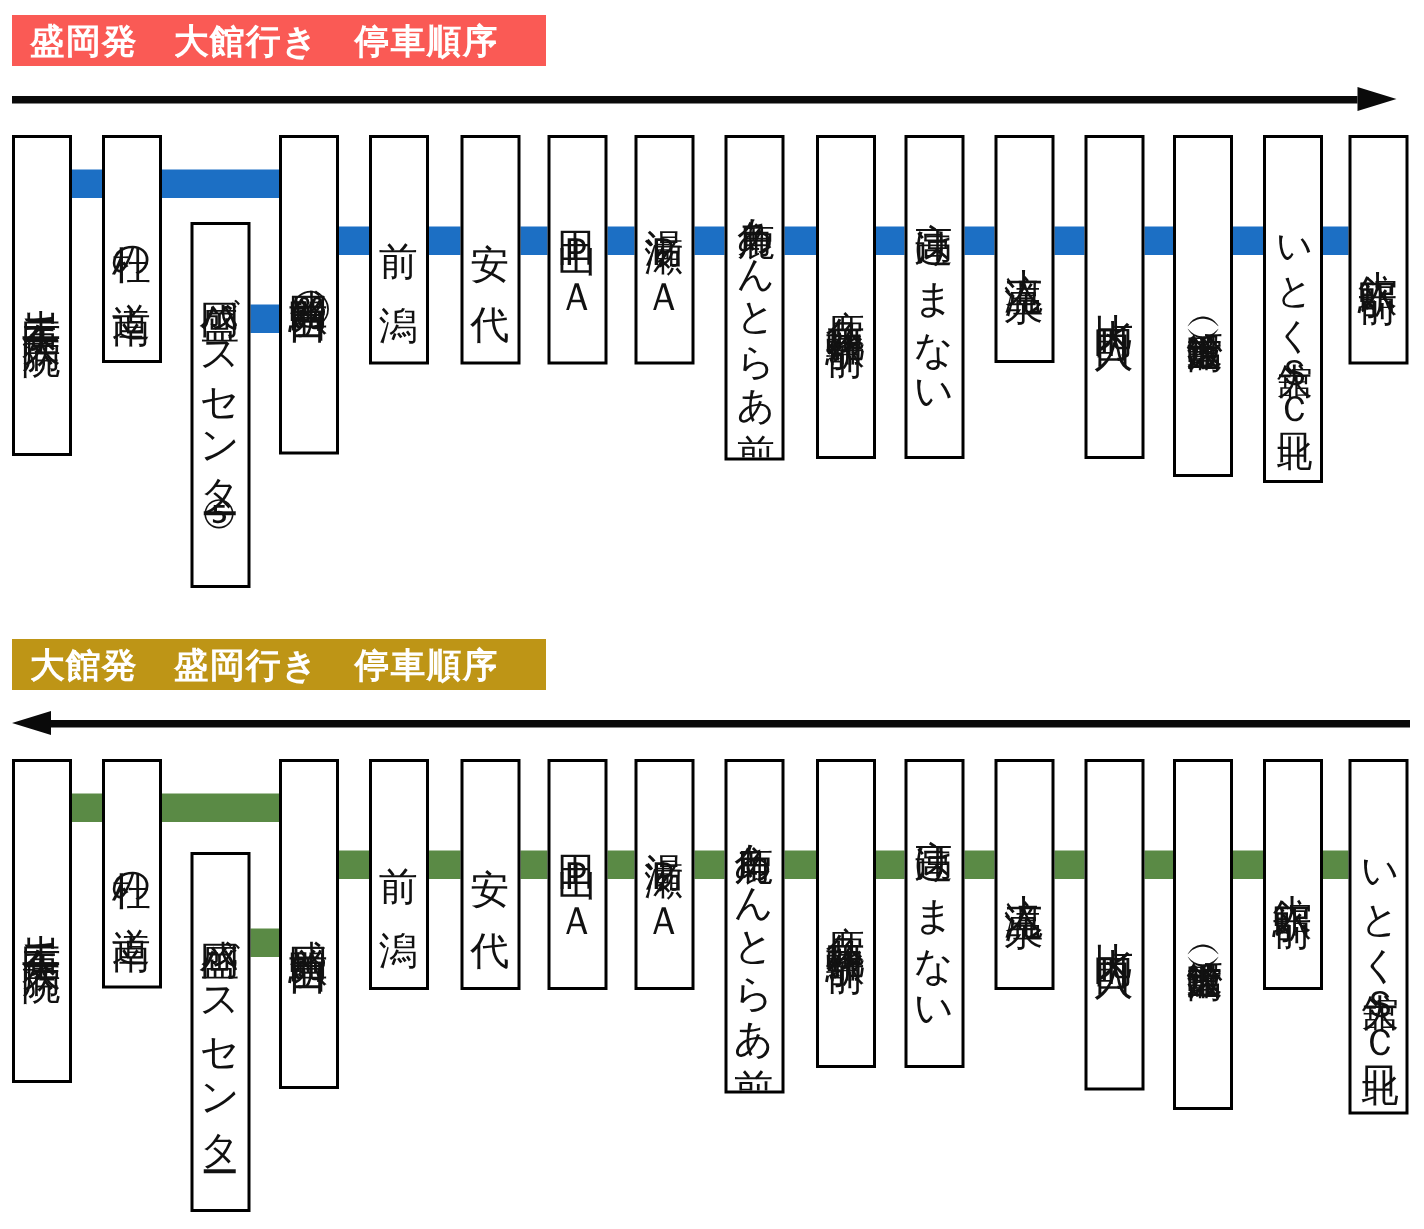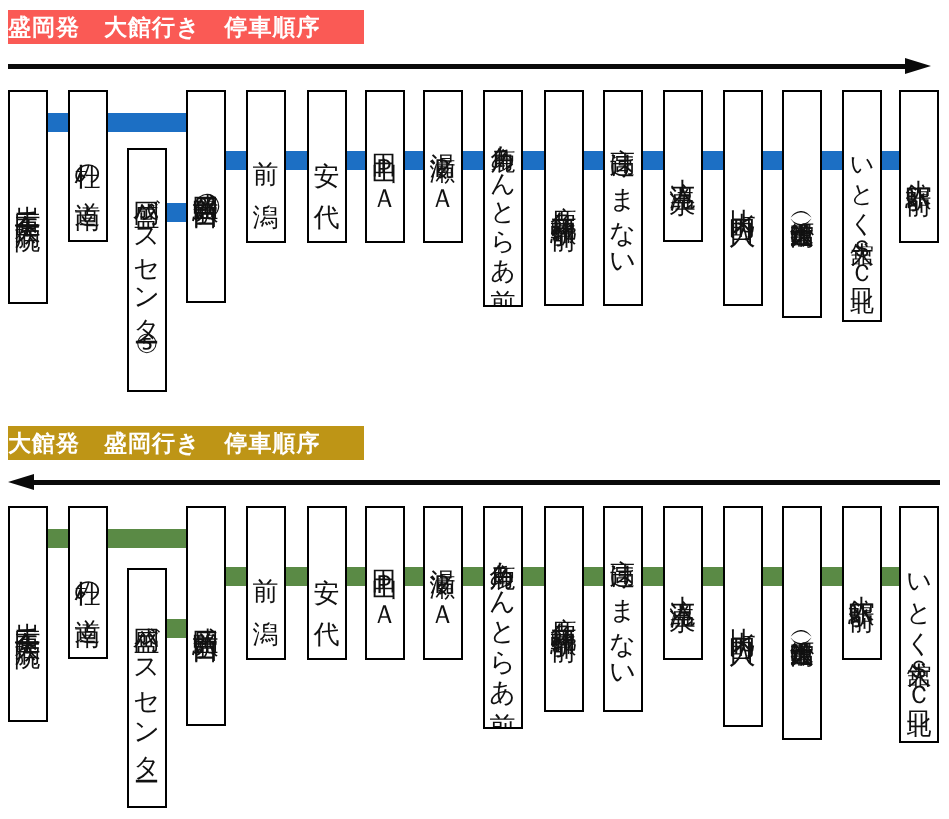--- a/index.html
+++ b/index.html
@@ -3,21 +3,21 @@
 <meta charset="utf-8">
 <style>
   html,body{margin:0;padding:0;background:#ffffff;}
   body{
     width:949px;height:819px;position:relative;overflow:hidden;
     font-family:"Liberation Sans","DejaVu Sans",sans-serif;
   }
   .route-section{position:absolute;left:0;width:949px;height:416px;}
   .route-header{
     position:absolute;left:8px;top:10px;width:356px;height:34px;
-    display:flex;align-items:center;padding-left:0;box-sizing:border-box;
+    display:flex;align-items:center;padding-left:12px;box-sizing:border-box;
     color:#ffffff;font-size:23px;font-weight:700;letter-spacing:1px;
     white-space:nowrap;
   }
   .arrow-shaft{position:absolute;top:64px;height:5px;background:#0a0a0a;}
   .arrow-head{position:absolute;top:58px;width:0;height:0;
     border-top:8px solid transparent;border-bottom:8px solid transparent;}
   .arrow-head.right{border-left:26px solid #0a0a0a;}
   .arrow-head.left{border-right:26px solid #0a0a0a;}
   .route-line-seg{position:absolute;height:19px;}
   .stop-box{

